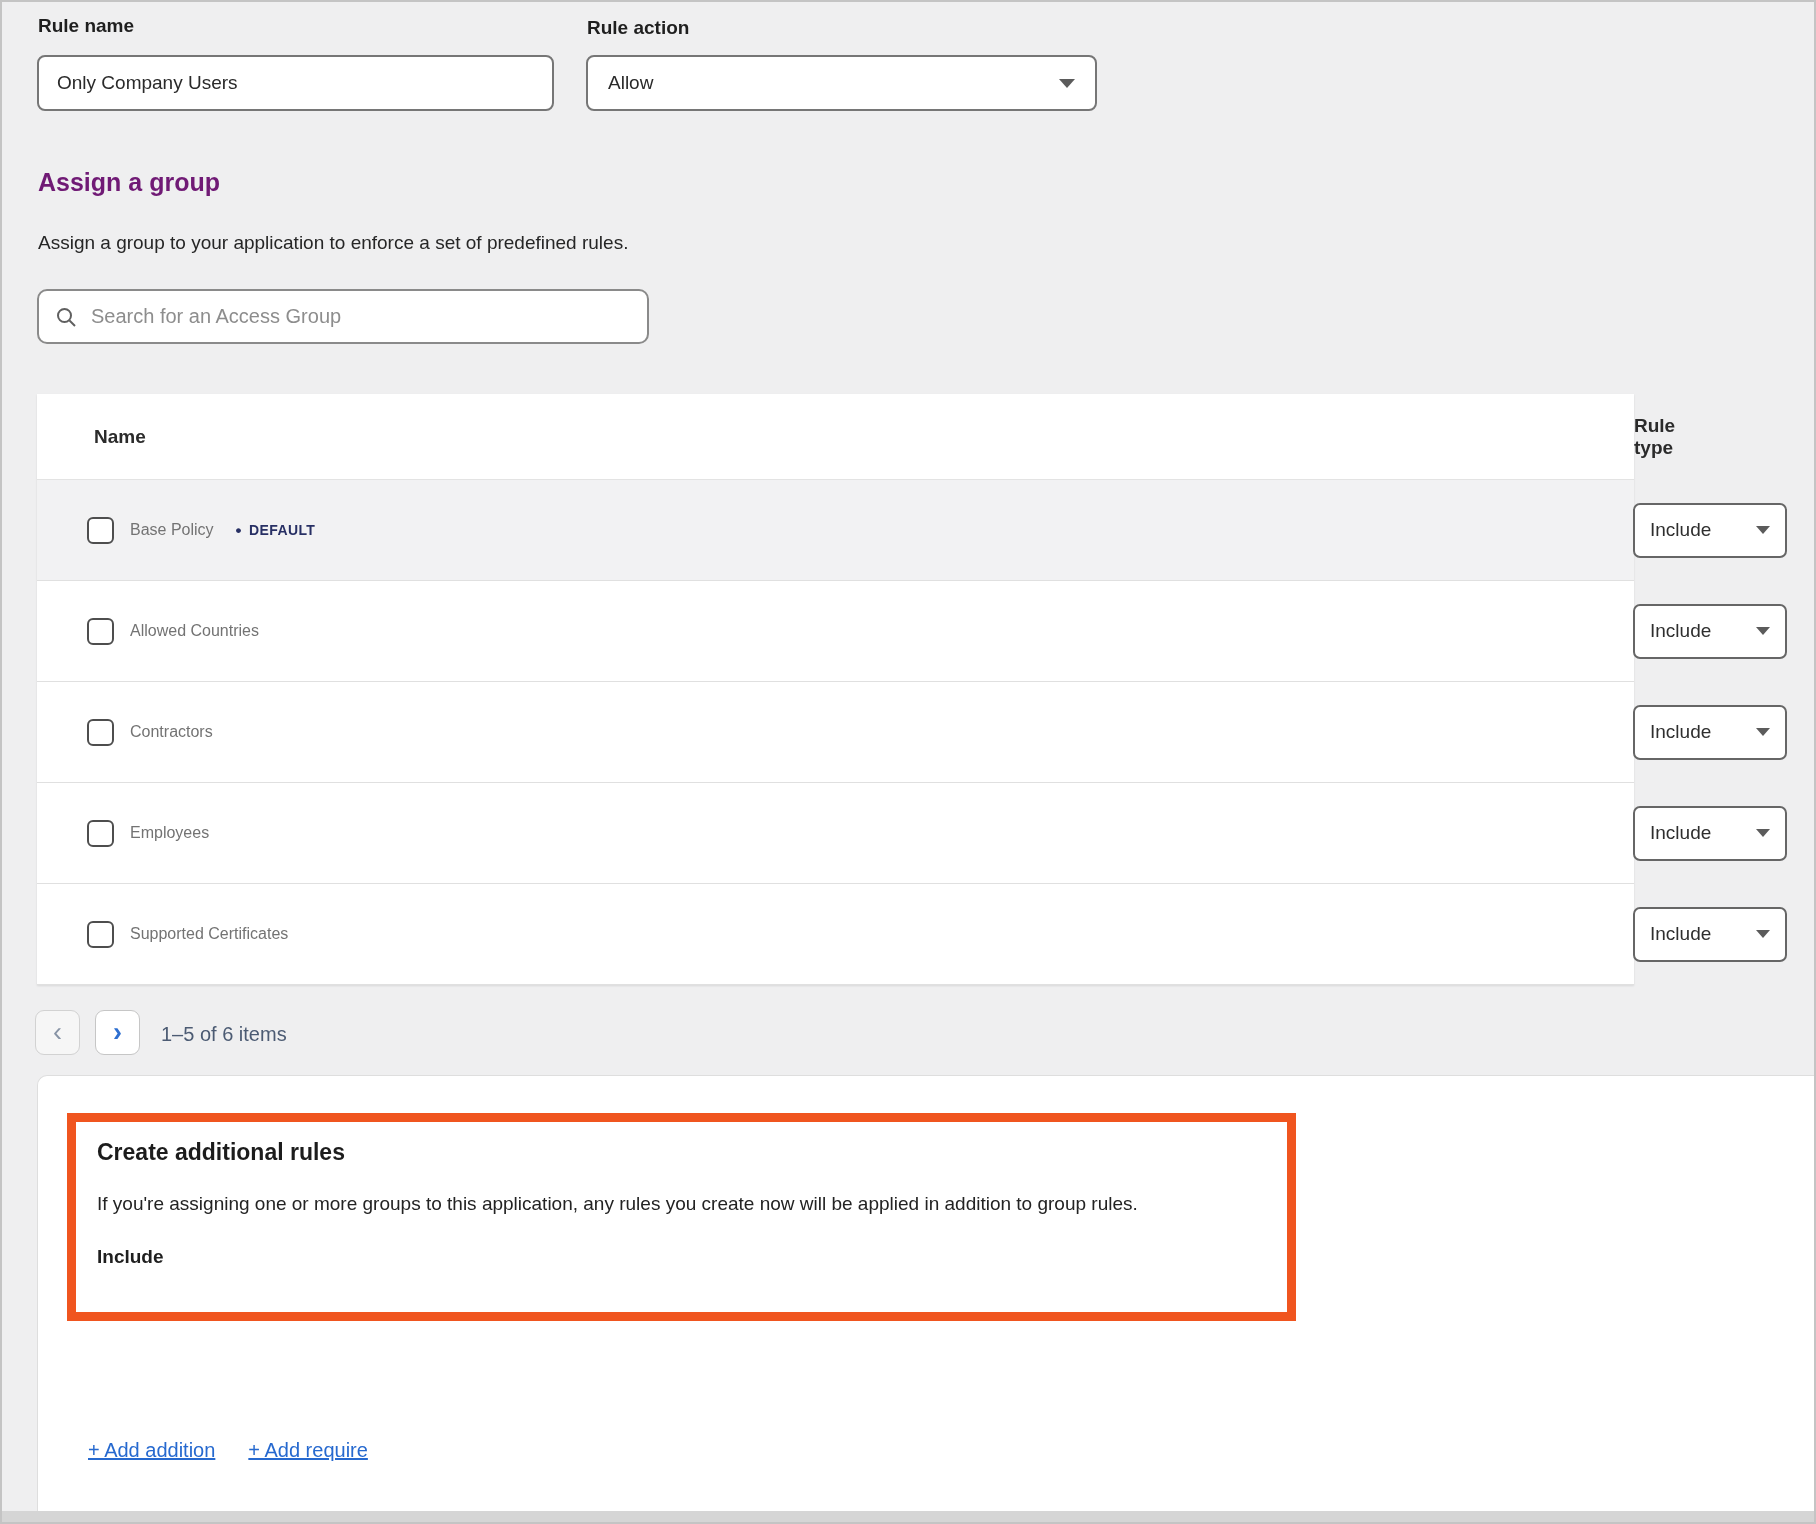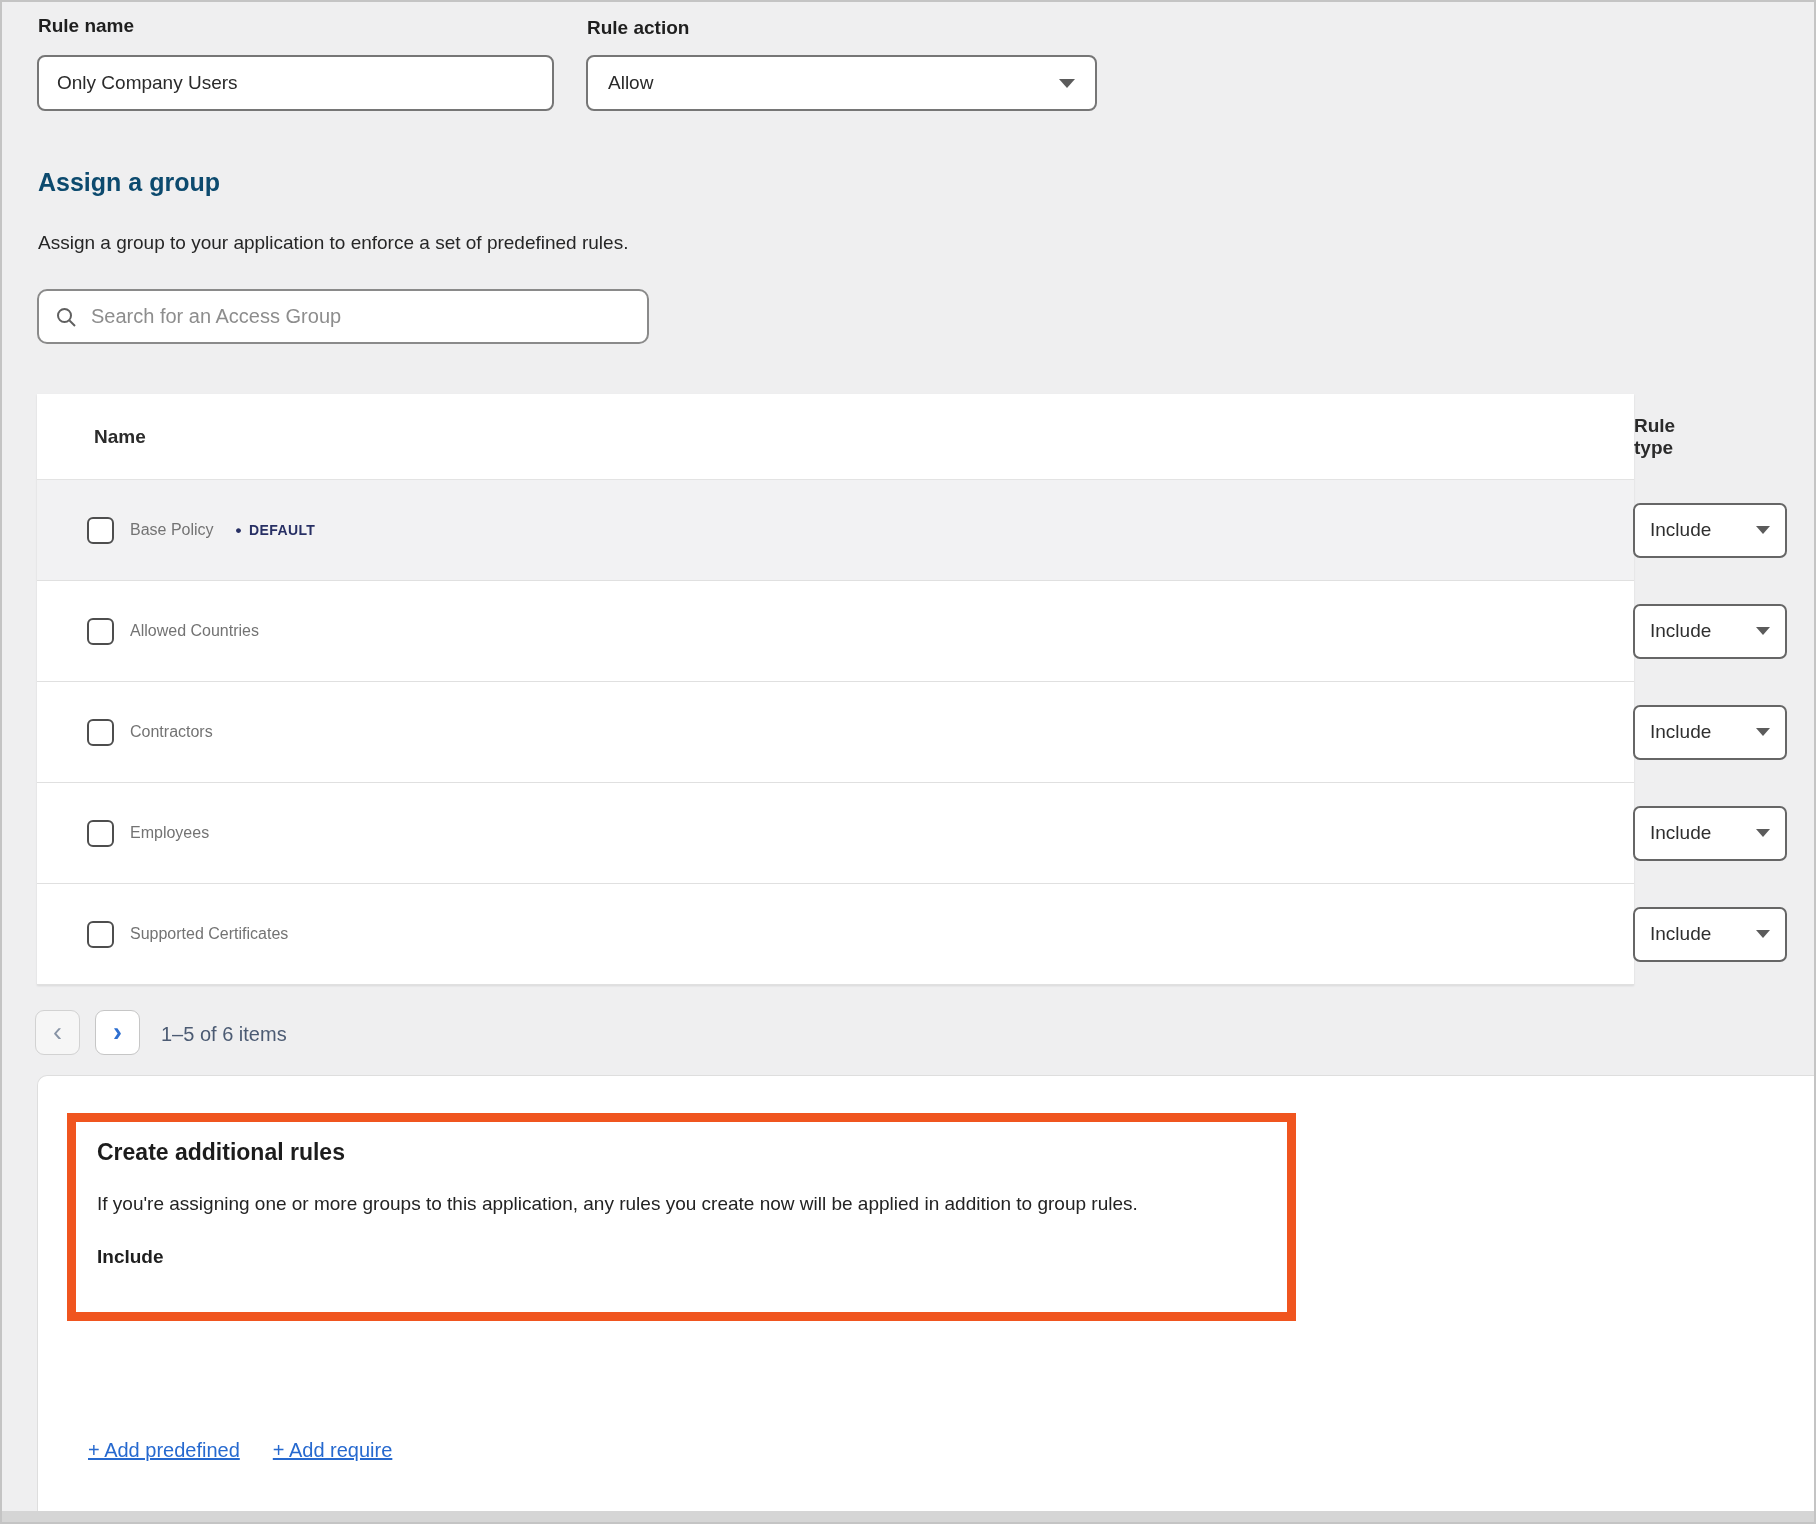--- a/index.html
+++ b/index.html
@@ -21,21 +21,21 @@
     border: none; outline: none; width: 100%; height: 100%; background: transparent;
     font-family: "Liberation Sans", sans-serif; font-size: 19px; color: #2a2a2a; padding: 0 18px;
   }
   .select-box { justify-content: space-between; padding: 0 20px; cursor: default; }
   .caret {
     width: 0; height: 0; border-left: 8px solid transparent;
     border-right: 8px solid transparent; border-top: 9px solid #5b5b5b;
   }
 
   
-  .h2 { font-size: 25px; font-weight: 700; color: #0c4a6e; }
+  .h2 { font-size: 25px; font-weight: 700; color: #701a75; }
   .para { font-size: 19px; color: #262626; }
   .search-box {
     background: #fff; border: 2px solid #8a8a8a; border-radius: 10px;
     height: 55px; display: flex; align-items: center; padding: 0 16px;
   }
   .search-box svg { flex: 0 0 auto; }
   .search-box input {
     border: none; outline: none; flex: 1; margin-left: 14px; background: transparent;
     font-family: "Liberation Sans", sans-serif; font-size: 20px; color: #2a2a2a;
   }
@@ -193,18 +193,18 @@
 
   <div class="bottom-panel">
     <div class="orange-box">
       <div class="h3">Create additional rules</div>
       <div class="desc">If you're assigning one or more groups to this application, any rules you create now will be applied in addition to group rules.</div>
       <div class="inc-label">Include</div>
     </div>
   </div>
 
   <div class="footer-links">
-    <span class="link">+ Add predefined</span>
+    <span class="link">+ Add addition</span>
     <span class="link">+ Add require</span>
   </div>
 
   <div class="bottom-strip"></div>
 </div>
 
 </body></html>

